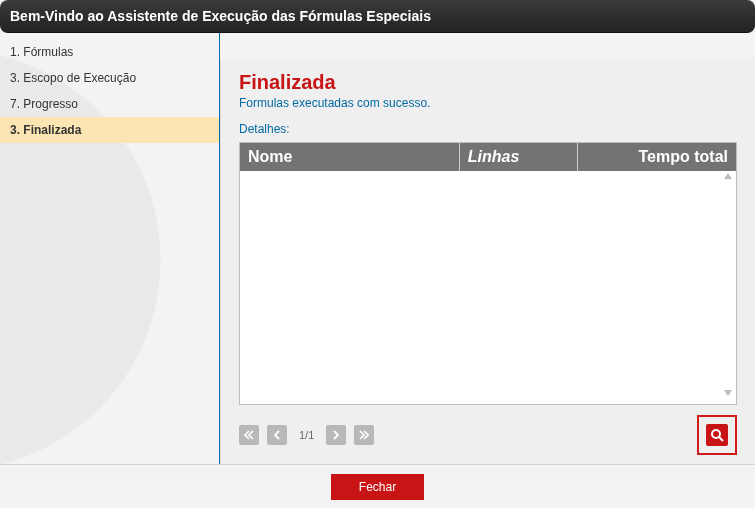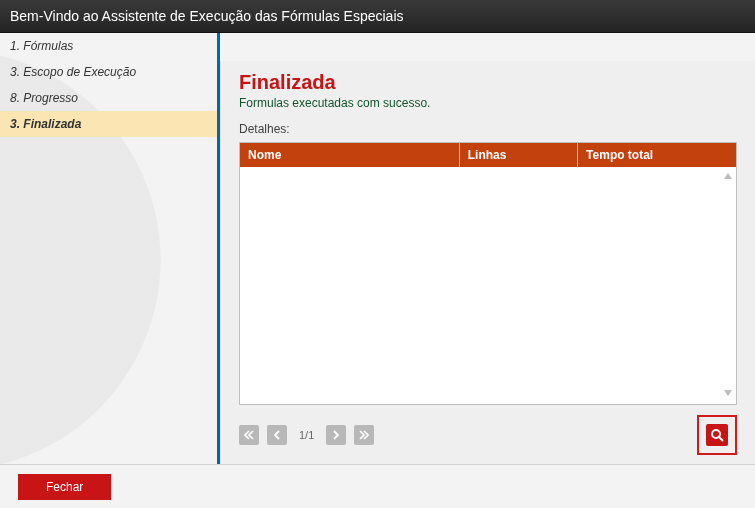--- a/index.html
+++ b/index.html
@@ -8,27 +8,28 @@
     width:755px; height:508px;
     background:
       radial-gradient(circle at -50px 260px, rgba(0,0,0,0.04) 0, rgba(0,0,0,0.04) 210px, transparent 211px),
       #f3f3f3;
     overflow:hidden;
     position:relative;
   }
   .titlebar {
     background: linear-gradient(#3a3a3a,#232323);
     color:#fff;
-    font-weight:normal;
+    font-weight:bold;
     font-size:14px;
     padding:8px 10px;
     border-bottom:1px solid #111;
+    border-radius:8px;
   }
   .layout { display:flex; height:432px; }
-  .sidebar { width:220px; border-right:3px solid #0369a1;font-style:italic; }
+  .sidebar { width:220px; padding-top:6px; border-right:1px solid #0369a1; }
   .sidebar-item {
     font-size:12px;
     padding:6px 10px;
     color:#333;
     cursor:pointer;
   }
   .sidebar-item.active {
     background:#fbe6b3;
     font-weight:bold;
   }
@@ -42,41 +43,41 @@
     margin-top:28px;
   }
   .page-title {
     color:#c81414;
     font-size:20px;
     font-weight:bold;
     margin:0 0 2px 0;
   }
   .page-subtitle {
     font-size:12px;
-    color:#14532d;
+    color:#0369a1;
     margin:0 0 12px 0;
   }
   .section-label {
     font-size:12px;
-    color:#404040;
+    color:#0369a1;
     margin:0 0 6px 0;
   }
   .table {
     border:1px solid #bfbfbf;
     background:#fff;
     display:flex;
     flex-direction:column;
     flex:1;
     position:relative;
   }
-  .thead { display:flex; background:#c2410c; color:#fff; font-size:12px; font-weight:bold; }
+  .thead { display:flex; background:#737373; color:#fff; font-size:16px; font-weight:bold; }
   .th, .td { padding:5px 8px; }
   .col-name { flex:2; border-right:1px solid #cfcfcf; }
-  .col-linhas { flex:1; border-right:1px solid #cfcfcf; }
-  .col-tempo { flex:1.4; }
+  .col-linhas { flex:1; border-right:1px solid #cfcfcf;font-style:italic; }
+  .col-tempo { flex:1.4;text-align:right; }
   .tbody { flex:1; overflow:auto; }
   .scroll-indicator {
     position:absolute;
     right:3px;
     width:10px;
     color:#bbb;
     font-size:11px;
     user-select:none;
   }
   .pager-row {
@@ -107,21 +108,21 @@
   .search-inner {
     width:22px; height:22px;
     background:#c81414;
     display:flex; align-items:center; justify-content:center;
     border-radius:2px;
   }
   .footer {
     position:absolute; left:0; right:0; bottom:0;
     border-top:1px solid #d3d3d3;
     height:44px;
-    display:flex; align-items:center; justify-content:flex-start;
+    display:flex; align-items:center; justify-content:center;
     padding:0 18px;
     background:#f3f3f3;
   }
   .btn-close {
     background:#c81414;
     color:#fff;
     border:none;
     font-size:12px;
     padding:6px 28px;
     cursor:pointer;
@@ -130,21 +131,21 @@
 </style>
 </head>
 <body>
 
 <div class="titlebar">Bem-Vindo ao Assistente de Execução das Fórmulas Especiais</div>
 
 <div class="layout">
   <nav class="sidebar">
     <div class="sidebar-item">1. Fórmulas</div>
     <div class="sidebar-item">3. Escopo de Execução</div>
-    <div class="sidebar-item">8. Progresso</div>
+    <div class="sidebar-item">7. Progresso</div>
     <div class="sidebar-item active">3. Finalizada</div>
   </nav>
 
   <section class="main">
     <h1 class="page-title">Finalizada</h1>
     <p class="page-subtitle">Formulas executadas com sucesso.</p>
     <div class="section-label">Detalhes:</div>
 
     <div class="table">
       <div class="thead">

